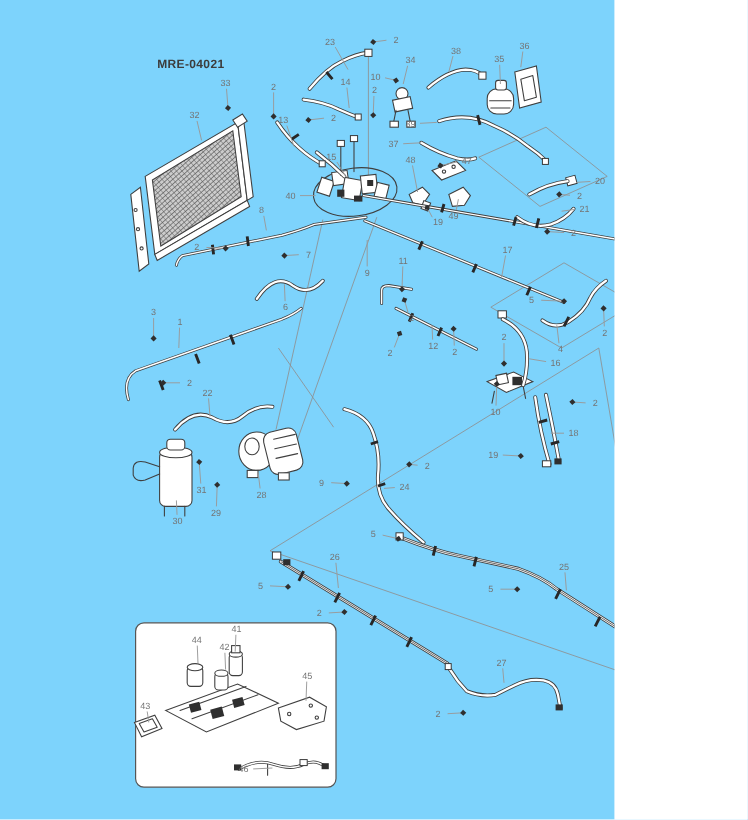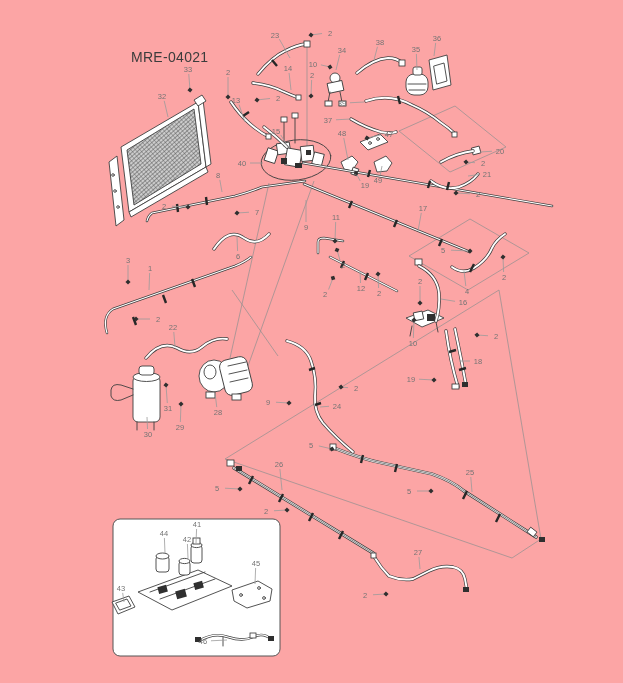--- a/index.html
+++ b/index.html
@@ -1,18 +1,18 @@
 <!DOCTYPE html>
 <html><head>
 <meta charset="utf-8">
 <style>
   html,body{margin:0;padding:0;background:#fff;}
-  .stage{position:relative;width:623px;height:683px;background:#fca5a5;overflow:hidden;
+  .stage{position:relative;width:512px;height:683px;background:#7dd3fc;overflow:hidden;
          font-family:"Liberation Sans",sans-serif;}
-  .code-label{position:absolute;left:131px;top:49px;font-size:14px;font-weight:400;
+  .code-label{position:absolute;left:131px;top:49px;font-size:10px;font-weight:700;
               color:#3c3c3c;letter-spacing:.3px;}
   svg{position:absolute;left:0;top:0;}
   .art{stroke:#3f3f3f;fill:none;stroke-width:.9;stroke-linecap:round;stroke-linejoin:round}
   .ref{stroke:#8f8f8f;fill:none;stroke-width:.7}
   .tube-o{stroke:#3f3f3f;stroke-width:3.3;fill:none;stroke-linecap:round;stroke-linejoin:round}
   .tube-i{stroke:#ffffff;stroke-width:1.9;fill:none;stroke-linecap:round;stroke-linejoin:round}
   .thin-o{stroke-width:2.5}
   .thin-i{stroke-width:1.2}
   .mid{stroke:#3f3f3f;stroke-width:.65;fill:none}
   .clamp{stroke:#272727;stroke-width:2.4;fill:none;stroke-linecap:butt}

